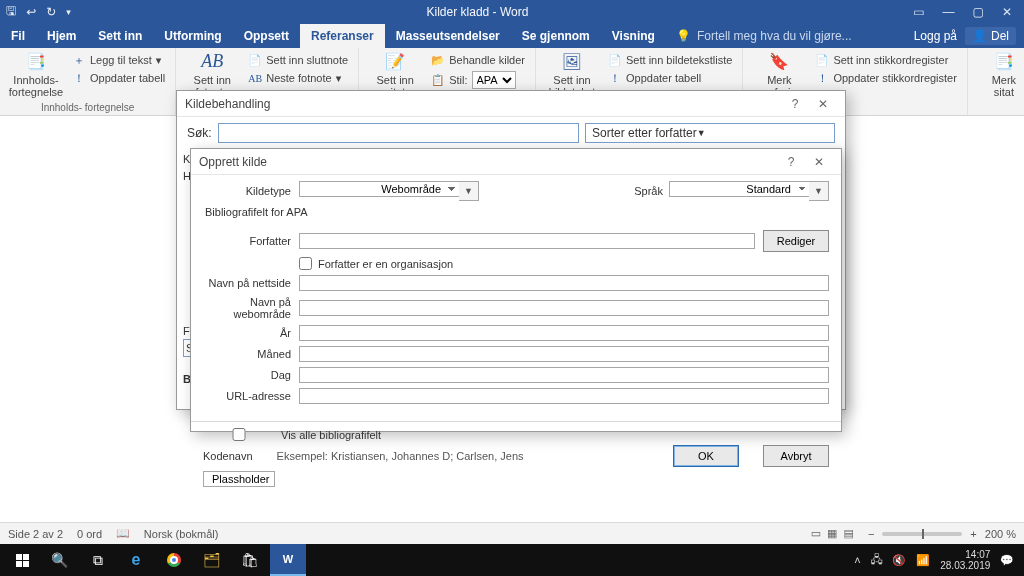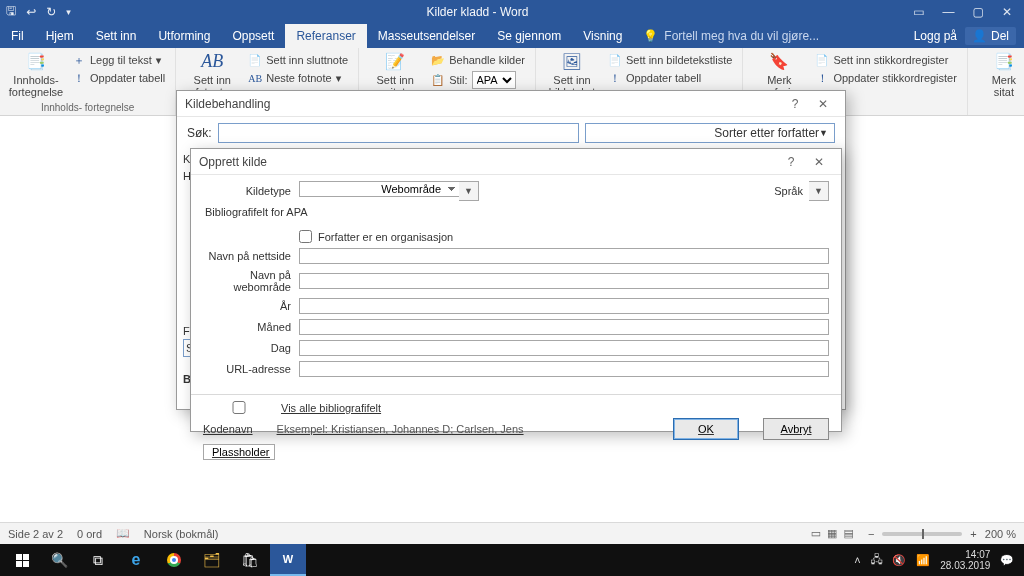--- a/index.html
+++ b/index.html
@@ -7,21 +7,21 @@
 
   
   .titlebar { height: 24px; background: #2b579a; color: #fff; display: flex; align-items: center; font-size: 12px; }
   .titlebar .qat { display: flex; align-items: center; padding-left: 6px; gap: 10px; }
   .titlebar .qat span { opacity: .9; }
   .titlebar .doc-title { flex: 1; text-align: center; font-size: 12px; opacity: .95; }
   .titlebar .winbtns { display: flex; width: 140px; justify-content: flex-end; gap: 18px; padding-right: 12px; opacity: .85; }
 
   
   .tabs { height: 24px; background: #2b579a; color: #fff; display: flex; align-items: stretch; font-size: 12px; }
-  .tabs .tab { padding: 0 11px; display: flex; align-items: center; cursor: pointer; }
+  .tabs .tab { padding: 0 11px; display: flex; align-items: center; cursor: pointer; font-weight: bold; }
   .tabs .tab.active { background: #f3f3f3; color: #2b579a; }
   .tabs .tell { padding: 0 10px; display: flex; align-items: center; gap: 6px; color: #c9d7ee; }
   .tabs .spacer { flex: 1; }
   .tabs .right { display: flex; align-items: center; gap: 8px; padding-right: 8px; }
   .tabs .share { background: #3b67aa; padding: 2px 7px; border-radius: 2px; display:flex; align-items:center; gap:4px;}
 
   
   .ribbon { height: 68px; background: #f3f3f3; border-bottom: 1px solid #d4d4d4; display: flex; font-size: 11px; color: #444; position: relative; }
   .group { border-right: 1px solid #e1e1e1; padding: 4px 8px 2px 8px; display: flex; flex-direction: column; justify-content: space-between; }
   .group .cmds { display: flex; gap: 6px; align-items: flex-start; }
@@ -53,21 +53,21 @@
   .taskbar .clock { text-align:right; line-height:1.1; font-size:10px; }
 
   
   .dlg { position:absolute; background:#fff; border:1px solid #9a9a9a; box-shadow: 4px 4px 14px rgba(0,0,0,.25); font-size:12px; color:#333; }
   .dlg .titlebar2 { height:26px; display:flex; align-items:center; padding:0 8px; background:#fff; border-bottom:1px solid #e6e6e6; }
   .dlg .titlebar2 .t { flex:1; color:#444; }
   .dlg .titlebar2 .x { width:28px; text-align:center; color:#666; cursor:pointer; }
   .kb { left:176px; top:90px; width:670px; height:320px; }
   .kb .row1 { display:flex; align-items:center; gap:6px; padding:6px 10px; }
   .kb .row1 input { flex:1; height:20px; border:1px solid #7a9ecb; padding:0 4px; }
-  .kb .row1 .sort { width:250px; height:20px; border:1px solid #7a9ecb; display:flex; align-items:center; justify-content:flex-end; padding:0 6px; background:#fff; }
+  .kb .row1 .sort { width:250px; height:20px; border:1px solid #7a9ecb; display:flex; align-items:center; justify-content:flex-start; padding:0 6px; background:#fff; }
   .kb .leftlabels { position:absolute; left:6px; top:60px; font-size:11px; color:#333; line-height:1.5; }
   .kb .rightbar { position:absolute; right:4px; top:165px; bottom:30px; width:14px; background:#efefef; border:1px solid #cfcfcf;}
   .kb .rightbar .thumb { position:absolute; top:0; left:0; right:0; height:18px; background:#cfcfcf;}
   .kb .forlabel { position:absolute; left:6px; bottom:72px; font-size:11px;}
   .kb .sitbox { position:absolute; left:6px; bottom:52px; width:20px; height:18px; border:1px solid #7a9ecb; font-size:11px; padding-left:2px; display:flex; align-items:center;}
   .kb .bilabel { position:absolute; left:6px; bottom:24px; font-size:11px; font-weight:bold;}
 
   
   .ok { left:190px; top:148px; width:652px; height:284px; z-index:5; }
   .ok .body { padding:6px 12px 8px 12px; }
@@ -75,21 +75,21 @@
   .ok .row .lab { width:96px; text-align:right; padding-right:8px; font-size:11px; color:#333; }
   .ok select, .ok input[type=text] { height:16px; border:1px solid #a7a7a7; font-size:11px; padding:0 4px; background:#fff;text-align:right;}
   .ok select { appearance:none; padding-right:18px; background-image: linear-gradient(45deg, transparent 50%, #666 50%), linear-gradient(135deg, #666 50%, transparent 50%); background-position: right 7px center, right 3px center; background-size: 4px 4px, 4px 4px; background-repeat:no-repeat;}
   .ok .row .fld { flex:1; }
   .ok .row .fld input { width:100%; }
   .ok .section { font-size:11px; color:#333; margin:2px 0 12px 2px;}
   .ok .chk { display:flex; align-items:center; gap:6px; font-size:11px; }
   .ok .chk input { width:13px; height:13px; }
   .ok .btn { height:22px; min-width:66px; border:1px solid #8a8a8a; background:#e9e9e9; font-size:11px; cursor:pointer; }
   .ok .btn.primary { border:1px solid #2b6cb0; box-shadow: inset 0 0 0 1px #7fb3e6; }
-  .ok .kode-row { display:flex; align-items:center; gap:24px; padding:2px 12px; font-size:11px;text-decoration:underline;}
+  .ok .kode-row { display:flex; align-items:center; gap:24px; padding:2px 12px; font-size:11px;}
   .ok .kode-row input { width:72px;padding-left:8px; }
   .ok .hr { height:1px; background:#d9d9d9; margin:4px 0; }
   .dd { width:20px; height:20px; border:1px solid #a7a7a7; border-left:none; display:flex; align-items:center; justify-content:center; font-size:9px; color:#555; background:#f4f4f4; cursor:pointer;}
   .combo { display:flex; }
   .combo select { border-right:none; }
   .rowwrap { display:flex; align-items:center; gap:34px; }
 
   .tabs .tell .bulb { font-size:12px; }
   .chrome-ic{ display:inline-block; width:14px; height:14px; border-radius:50%; background: conic-gradient(#ea4335 0 120deg,#34a853 120deg 240deg,#fbbc05 240deg 360deg); position:relative;}
   .chrome-ic::after{content:""; position:absolute; inset:3px; background:#fff; border-radius:50%;}
@@ -295,27 +295,33 @@
       <div style="display:flex; align-items:center;">
         <span class="lab">Kildetype</span>
         <div class="combo">
           <select style="width:160px;"><option>Webområde</option></select>
           <div class="dd">▼</div>
         </div>
       </div>
       <div style="display:flex; align-items:center;">
         <span class="lab" style="width:auto; padding-right:6px;">Språk</span>
         <div class="combo">
+          <select style="width:140px;"><option>Standard</option></select>
           <div class="dd">▼</div>
         </div>
       </div>
     </div>
 
     <div class="section">Bibliografifelt for APA</div>
 
+    <div class="row">
+      <span class="lab">Forfatter</span>
+      <div class="fld" style="margin-right:8px;"><input type="text" style=""></div>
+      <button class="btn">Rediger</button>
+    </div>
     <div class="row">
       <span class="lab"></span>
       <label class="chk">
         <input type="checkbox" style="">
         <span>Forfatter er en organisasjon</span>
       </label>
     </div>
     <div class="row">
         <span class="lab">Navn på nettside</span>
         <div class="fld"><input type="text" style=""></div>

